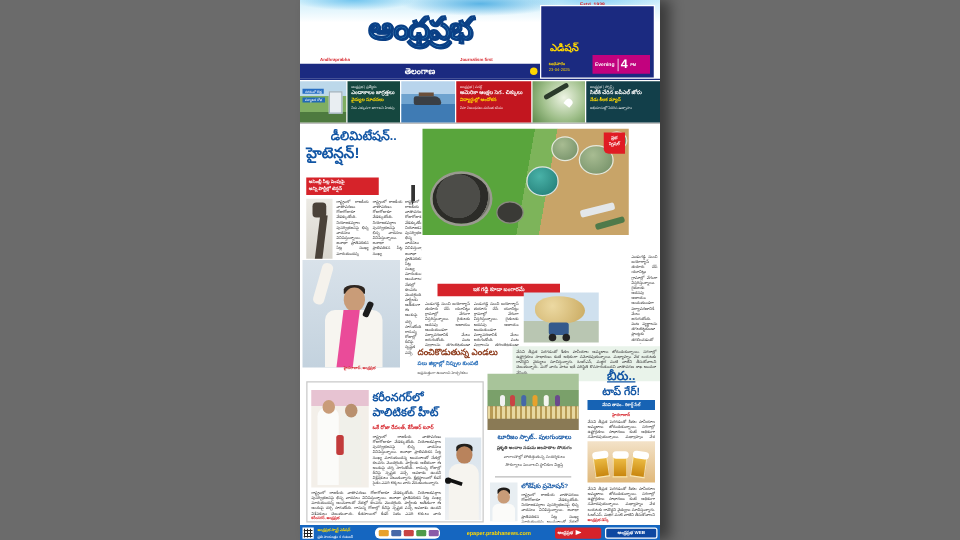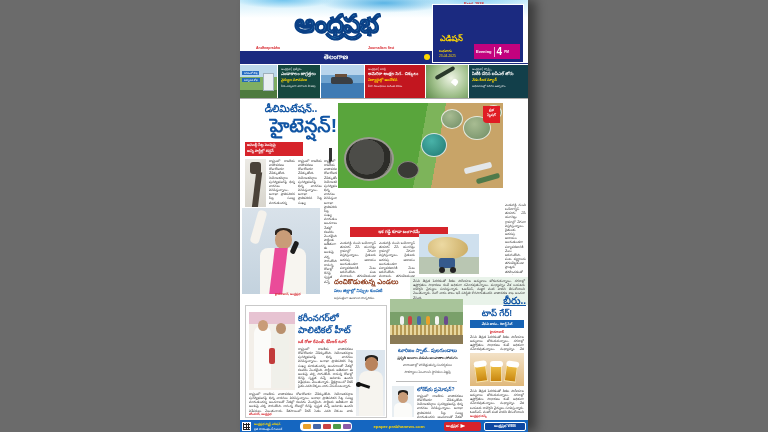--- a/index.html
+++ b/index.html
@@ -62,21 +62,21 @@
   .t6{left:229px;width:59px;background:#123f4a;}
 
   
   .body{font-size:3.2px;line-height:1.3;color:#3c3c3c;text-align:justify;overflow:hidden;}
   .byline{font-size:3px;color:var(--c-red,#d6232a);font-weight:bold;}
   .hblue{color:var(--c-headline,#1155a4);font-weight:bold;}
 
   
   #delim{left:5px;top:100px;width:92px;height:200px;text-decoration:underline;}
   .d-h1{left:0;top:3px;width:100%;text-align:center;font-size:10px;}
-  .d-h2{left:0;top:15px;width:100%;text-align:right;font-size:19px;}
+  .d-h2{left:0;top:15px;width:100%;text-align:left;font-size:12px;}
   .d-kick{left:0;top:42px;width:58px;height:14px;background:var(--c-red,#d6232a);color:#fff;
           font-size:3.7px;font-weight:bold;line-height:1.6;padding:1px 2px;box-sizing:border-box;}
   .d-pen{left:84px;top:48px;width:3px;height:13px;background:#333;}
   .d-pen:after{content:"";position:absolute;left:0;top:13px;border-left:1.5px solid transparent;border-right:1.5px solid transparent;border-top:3px solid #333;}
   .d-fist{left:0;top:59px;width:21px;height:48px;background:linear-gradient(180deg,#eceae4,#d8d5cd);overflow:hidden;}
   .d-arm{left:9px;top:13px;width:6px;height:36px;background:#4a4239;transform:rotate(7deg);}
   .d-hand{left:5px;top:3px;width:11px;height:12px;border-radius:3px;background:#4a4239;}
   .d-col1{left:24px;top:59px;width:26px;height:46px;}
   .d-col2{left:53px;top:59px;width:24px;height:46px;}
   .d-colr{left:79px;top:59px;width:13px;height:126px;}
@@ -167,21 +167,21 @@
   .to-div{left:6px;top:84px;width:61px;border-top:0.5px solid #bbb;}
   .lo-photo{left:2px;top:89px;width:22px;height:31px;background:#e8eef2;overflow:hidden;}
   .lo-head{left:6px;top:6px;width:10px;height:11px;border-radius:50%;background:#c99c78;}
   .lo-hair{left:6px;top:4px;width:10px;height:5px;border-radius:50% 50% 0 0;background:#1e1b18;}
   .lo-body{left:2px;top:17px;width:18px;height:14px;background:#fbfbf9;border-radius:5px 5px 0 0;}
   .lo-title{left:27px;top:89px;width:46px;font-size:5px;white-space:nowrap;}
   .lo-col{left:27px;top:97px;width:46px;height:24px;}
 
   
   #beer{left:228px;top:295px;width:58px;height:125px;}
-  .be-h1{left:0;top:0;width:100%;text-align:right;font-size:10px;text-decoration:underline;}
+  .be-h1{left:0;top:0;width:100%;text-align:center;font-size:10px;text-decoration:underline;}
   .be-h2{left:0;top:13px;width:100%;text-align:center;font-size:8.5px;}
   .be-strip{left:2px;top:25px;width:54px;height:8px;background:#1763b4;color:#fff;font-size:3.3px;
             font-weight:bold;text-align:center;line-height:8px;white-space:nowrap;}
   .be-city{left:0;top:35px;width:100%;text-align:center;font-size:3.2px;color:var(--c-red,#d6232a);font-weight:bold;}
   .be-t1{left:2px;top:40px;width:54px;height:16px;}
   .be-photo{left:2px;top:58px;width:54px;height:33px;background:linear-gradient(180deg,#f3e2c8,#e0b87a);overflow:hidden;}
   .mug{position:absolute;bottom:4px;width:12px;height:18px;border:1px solid rgba(255,255,255,.6);box-sizing:border-box;
        background:linear-gradient(180deg,#f0c24a,#c8860f);}
   .foam{position:absolute;top:-4px;left:-1px;width:13px;height:6px;background:#fff;border-radius:3px;}
   .m1{left:5px;transform:rotate(-8deg);} .m2{left:20px;} .m3{left:35px;transform:rotate(8deg);}

